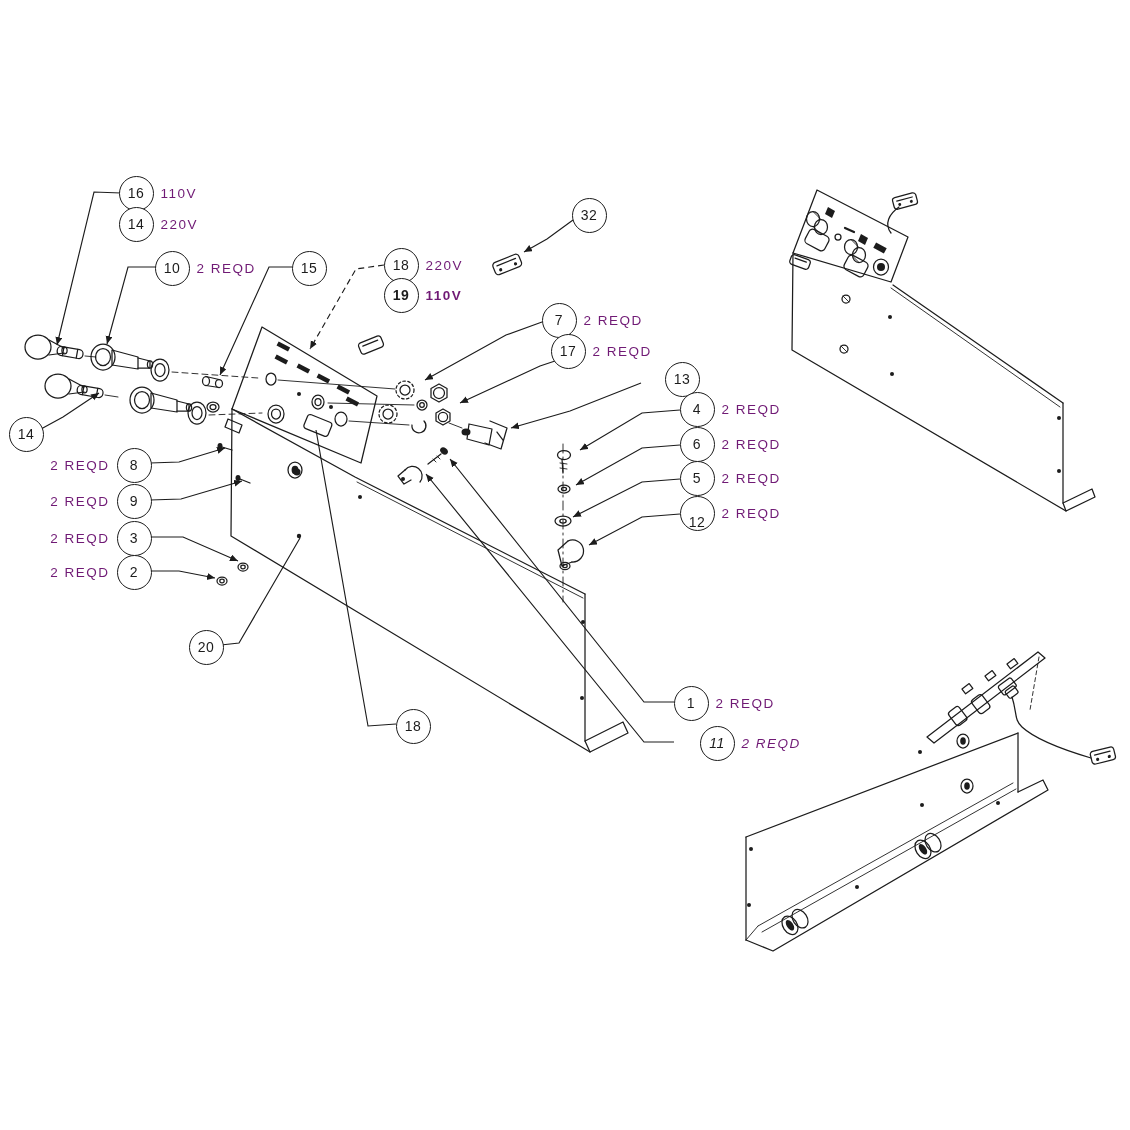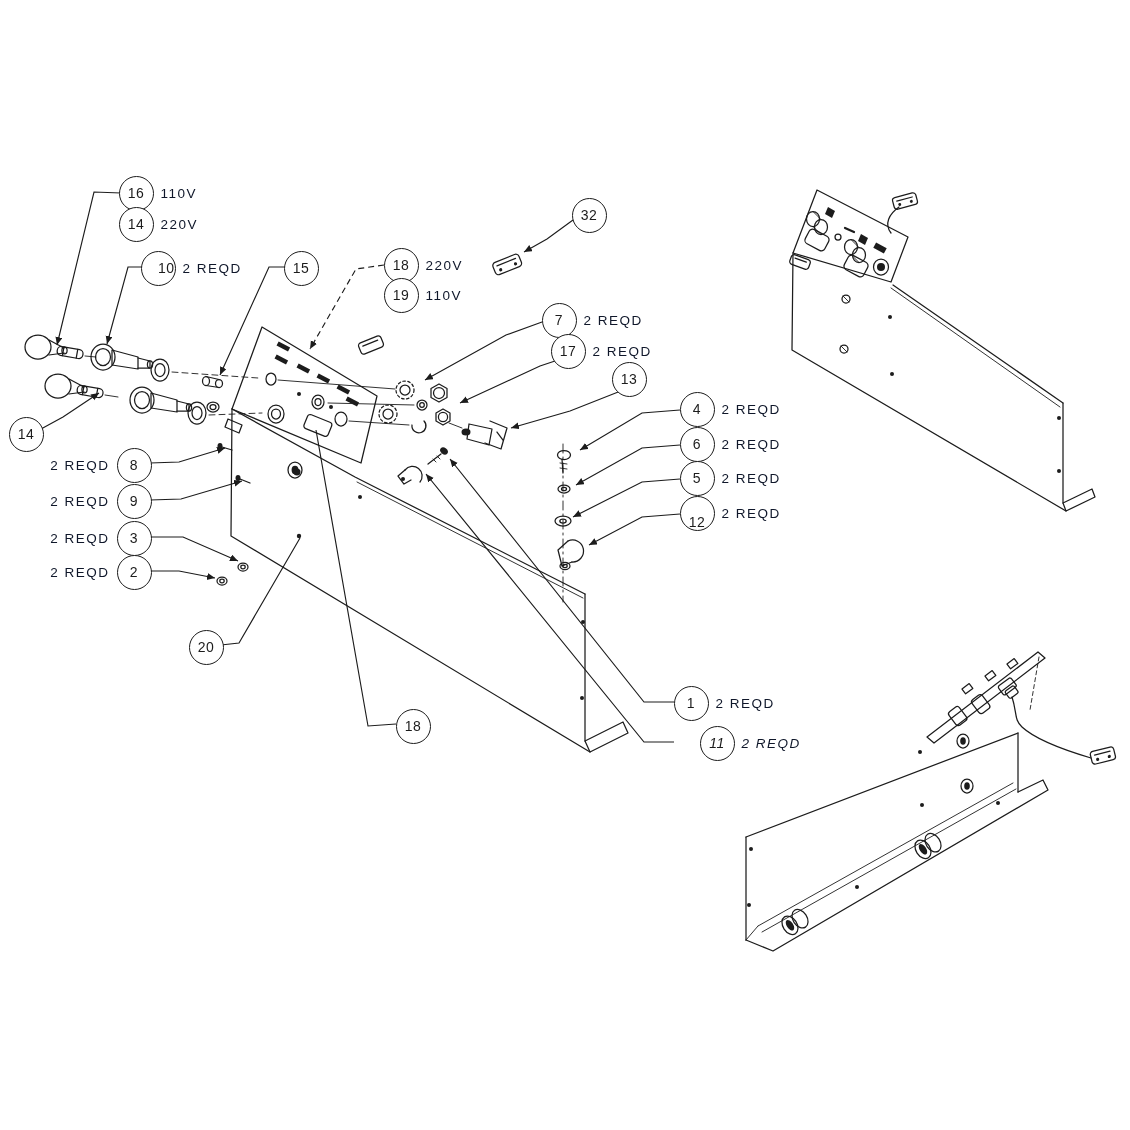--- a/index.html
+++ b/index.html
@@ -14,21 +14,21 @@
   .med{stroke-width:2.2;}
   .leader{stroke:#1c1c1c;stroke-width:1.15;fill:none;}
   .dash{stroke-dasharray:6 4;}
   .cdash{stroke-dasharray:9 4 2 4;stroke-width:0.9;}
   .hid{stroke-dasharray:4 3;stroke-width:0.9;}
   .callout{position:absolute;width:33px;height:33px;margin-left:-16.5px;margin-top:-16.5px;
            border:1.7px solid #1c1c1c;border-radius:50%;background:#fff;
            display:flex;align-items:center;justify-content:center;z-index:5;}
   .callout .num{font-size:14px;letter-spacing:0.5px;color:#1c1c1c;}
   .callout .lbl{position:absolute;top:50%;transform:translateY(-50%);white-space:nowrap;
-                font-size:13.5px;letter-spacing:1.5px;color:#0f172a;}
+                font-size:13.5px;letter-spacing:1.5px;color:#701a75;}
   .callout .lbl.right{left:41px;}
   .callout .lbl.left{right:41px;}
 </style>
 </head>
 <body>
 
 <div id="stage">
 
 <svg width="1130" height="1130" viewBox="0 0 1130 1130">
   <defs>
@@ -334,47 +334,47 @@
 
 <div id="callout-layer">
       <div class="callout" style="left: 135px; top: 192px;">
         <span class="num">16</span>
         <span class="lbl right">110V</span>
       </div>
       <div class="callout" style="left: 135px; top: 223px;">
         <span class="num">14</span>
         <span class="lbl right">220V</span>
       </div>
-      <div class="callout" style="left: 157px; top: 267px; justify-content: flex-end;">
+      <div class="callout" style="left: 171px; top: 267px;">
         <span class="num">10</span>
         <span class="lbl right">2 REQD</span>
       </div>
-      <div class="callout" style="left: 300px; top: 267px;">
+      <div class="callout" style="left: 308px; top: 267px;">
         <span class="num">15</span>
       </div>
       <div class="callout" style="left: 400px; top: 264px;">
         <span class="num">18</span>
         <span class="lbl right">220V</span>
       </div>
-      <div class="callout" style="left: 400px; top: 294px;">
+      <div class="callout" style="left: 400px; top: 294px; font-weight: bold;">
         <span class="num">19</span>
         <span class="lbl right">110V</span>
       </div>
       <div class="callout" style="left: 588px; top: 214px;">
         <span class="num">32</span>
       </div>
       <div class="callout" style="left: 558px; top: 319px;">
         <span class="num">7</span>
         <span class="lbl right">2 REQD</span>
       </div>
       <div class="callout" style="left: 567px; top: 350px;">
         <span class="num">17</span>
         <span class="lbl right">2 REQD</span>
       </div>
-      <div class="callout" style="left: 628px; top: 378px;">
+      <div class="callout" style="left: 681px; top: 378px;">
         <span class="num">13</span>
       </div>
       <div class="callout" style="left: 696px; top: 408px;">
         <span class="num">4</span>
         <span class="lbl right">2 REQD</span>
       </div>
       <div class="callout" style="left: 696px; top: 443px;">
         <span class="num">6</span>
         <span class="lbl right">2 REQD</span>
       </div>

